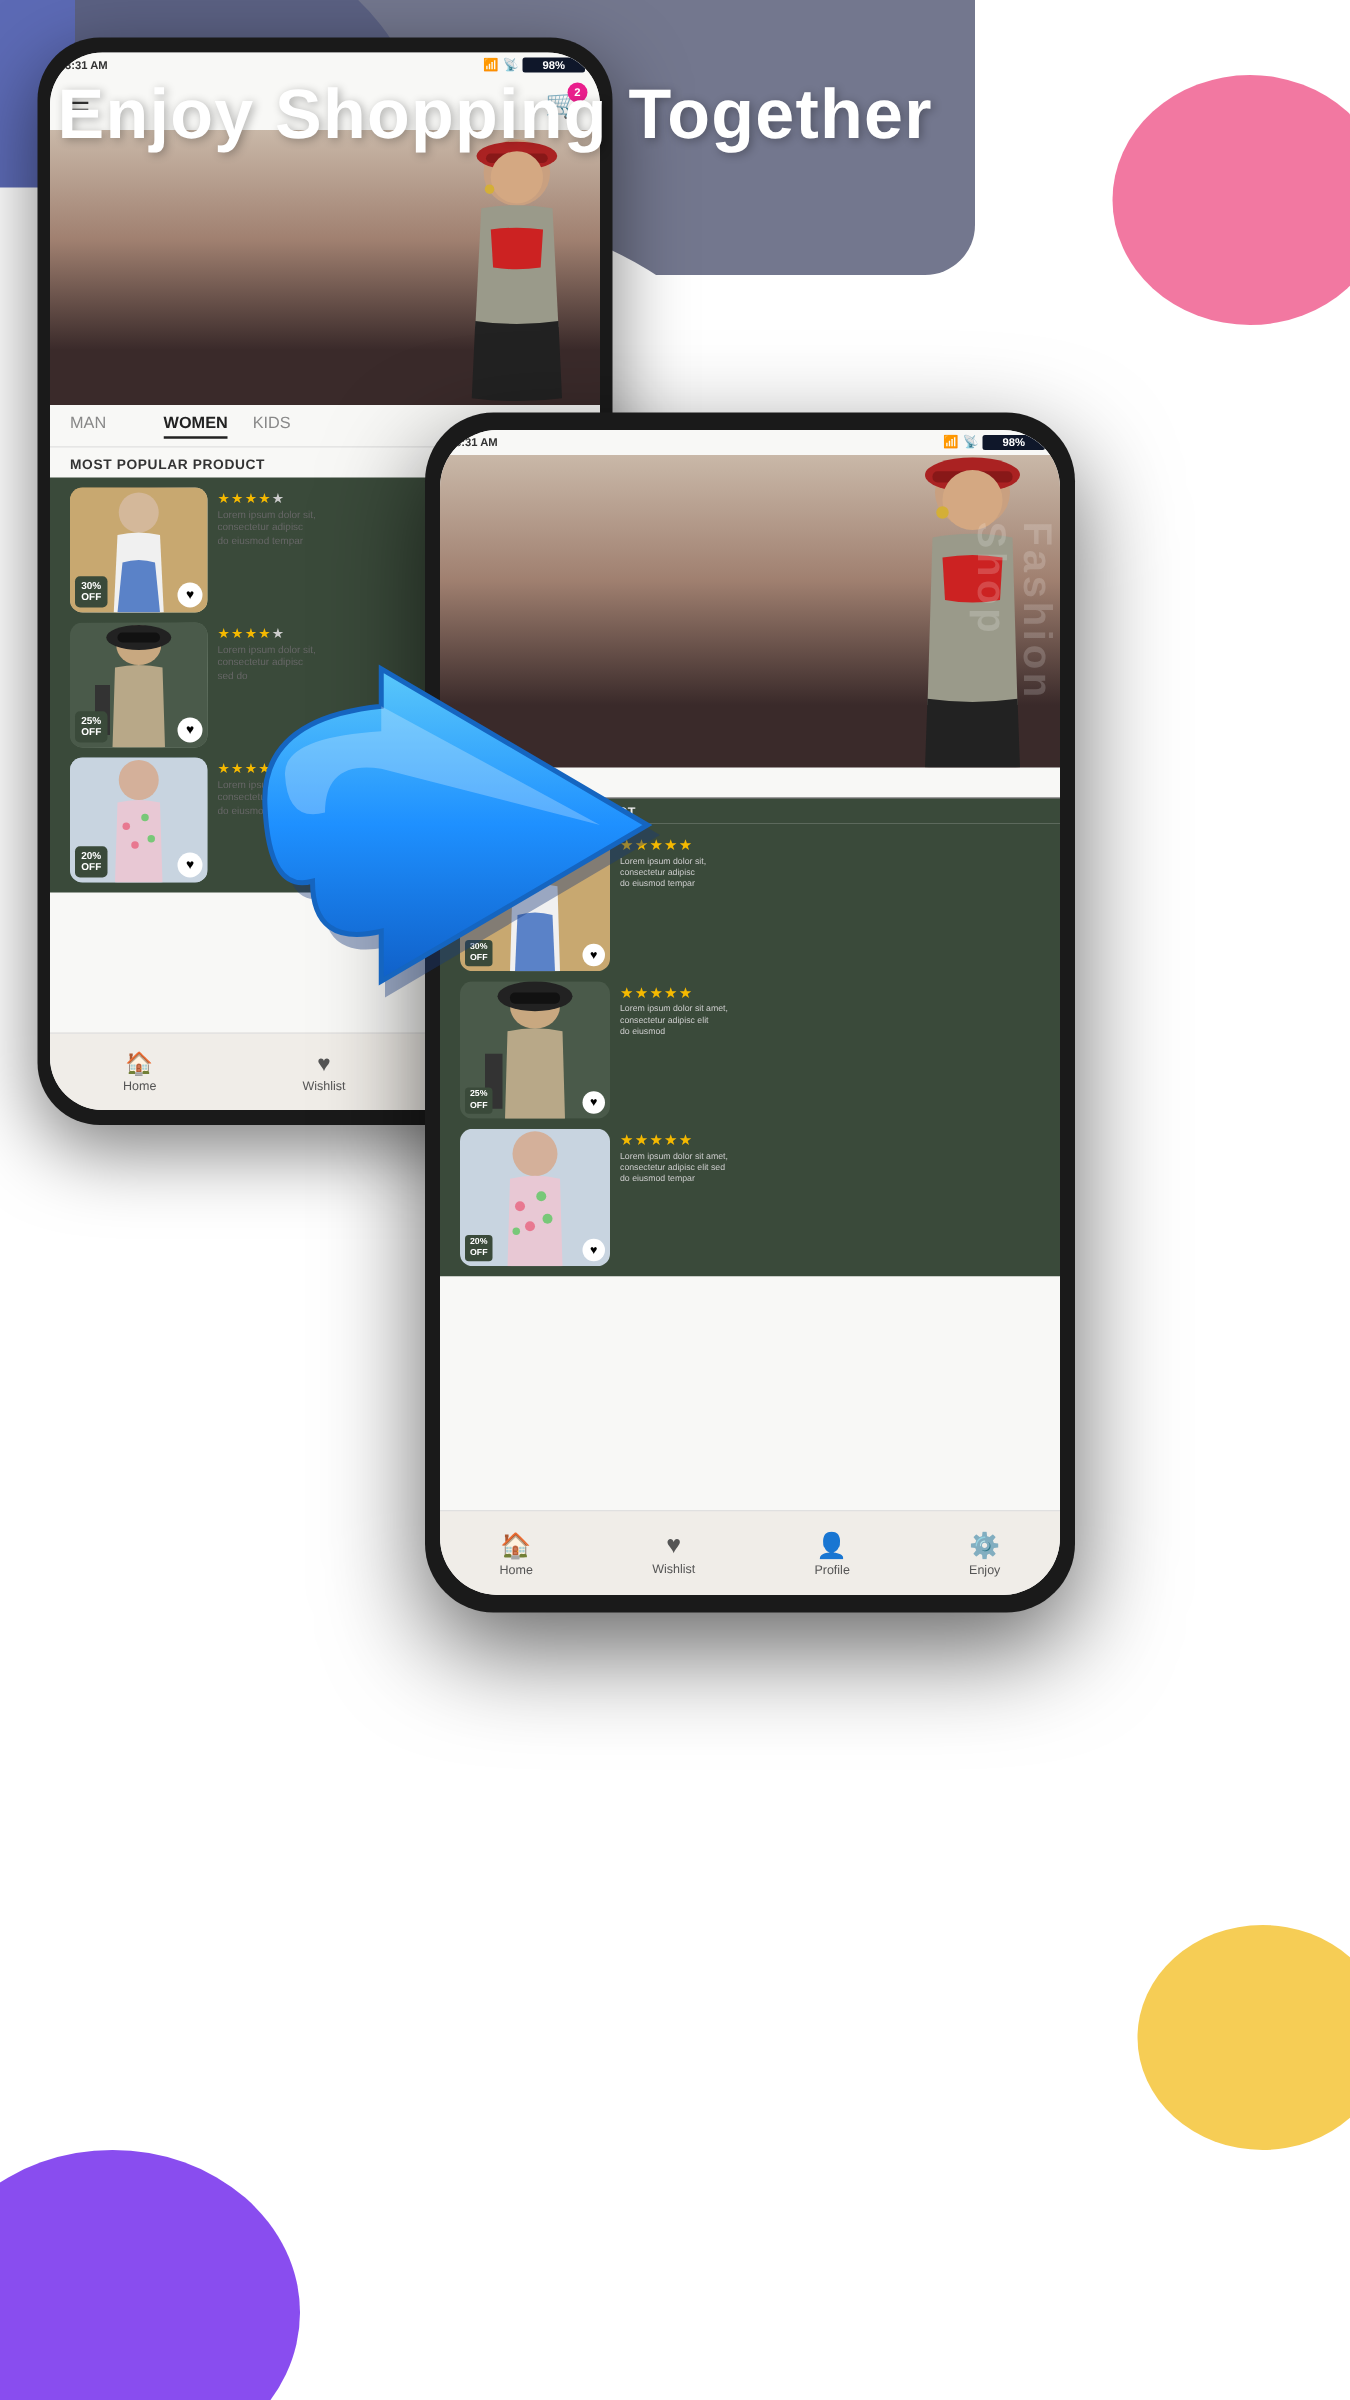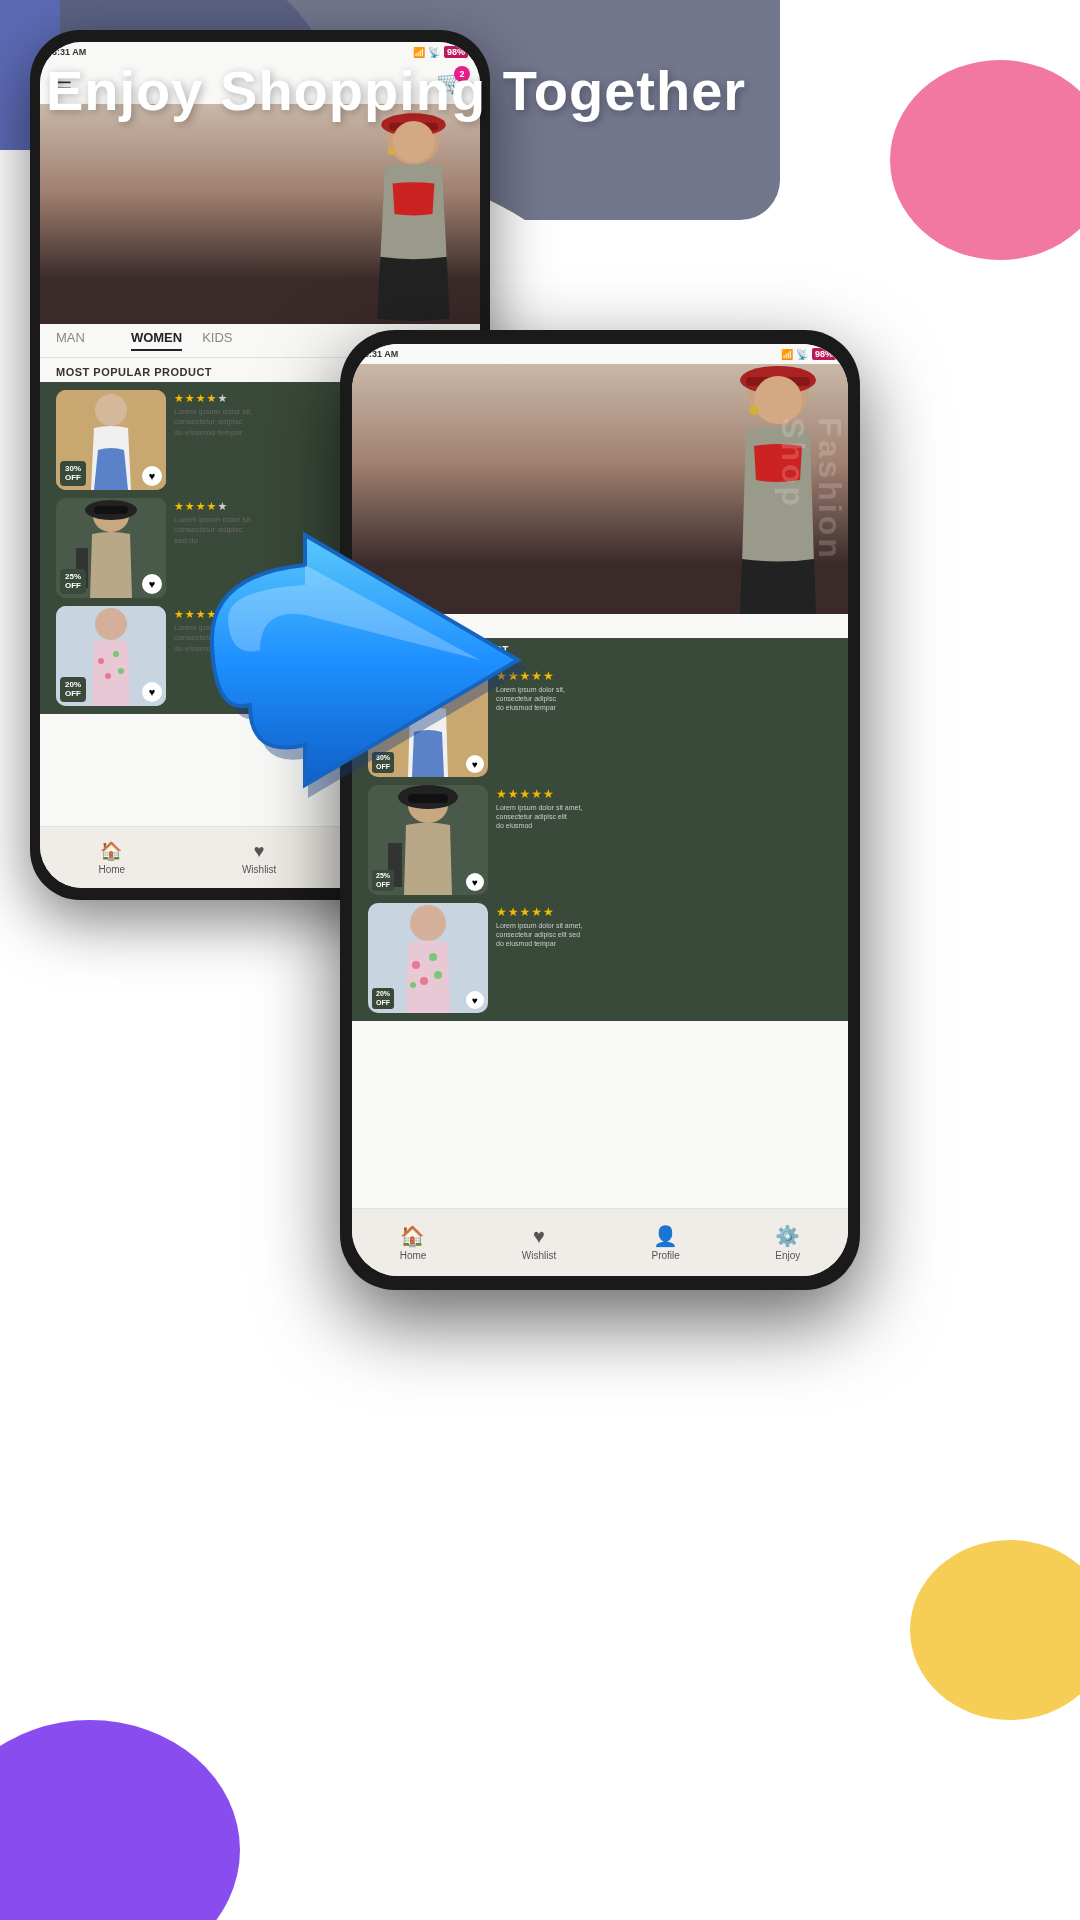--- a/index.html
+++ b/index.html
@@ -150,23 +150,23 @@
       font-size: 9px;
       padding: 4px 12px;
     }
     .status-icons {
       display: flex;
       align-items: center;
       gap: 3px;
       font-size: 10px;
     }
     .battery {
-      background: #be185d;
+      background: #0f172a;
       color: white;
-      padding: 1px 3px;
+      padding: 1px 16px;
       border-radius: 2px;
       font-size: 9px;
     }
 
     
     .app-header {
       display: flex;
       align-items: center;
       justify-content: space-between;
       padding: 8px 16px;

